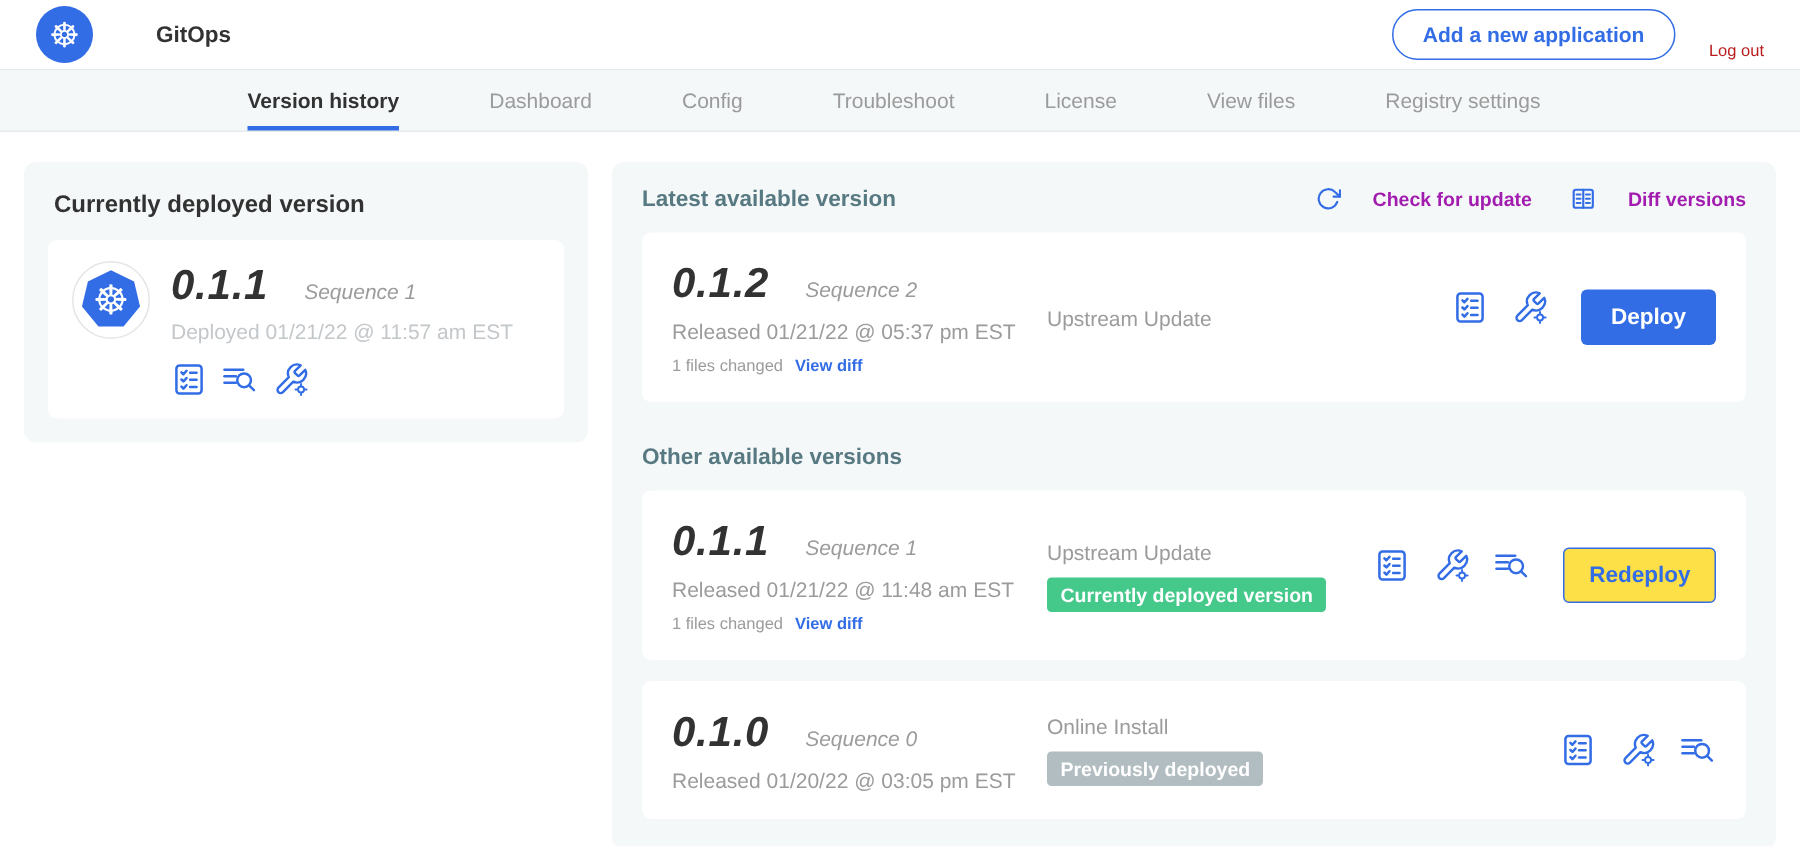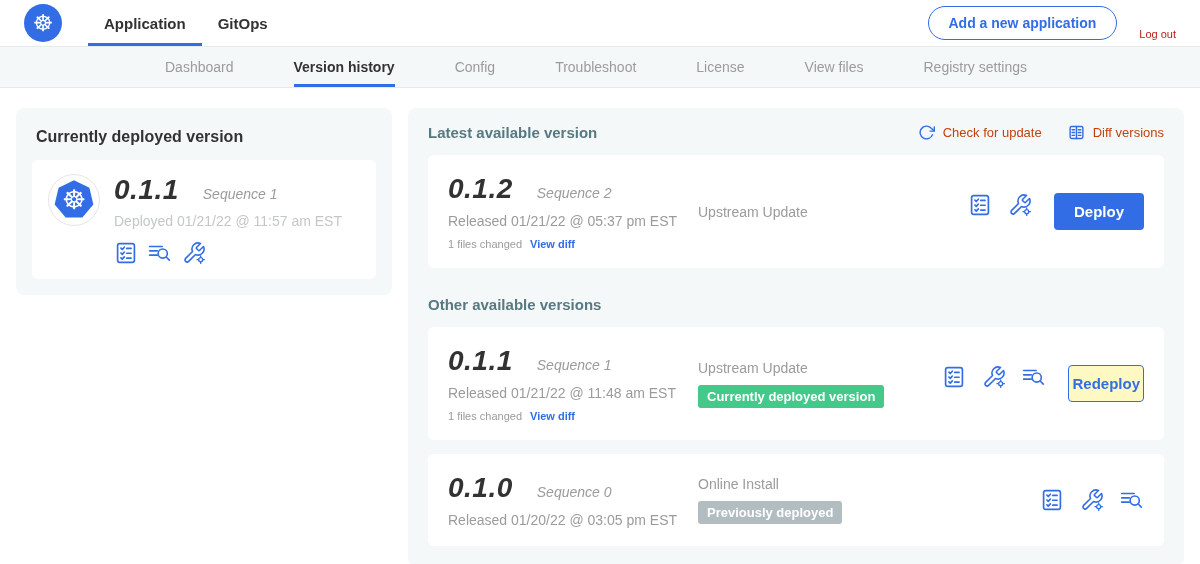--- a/index.html
+++ b/index.html
@@ -69,22 +69,22 @@
   .released-date { font-size:14px; color:#9b9b9b; margin-top:8px; }
   .icon-row { display:flex; align-items:center; gap:10px; margin-top:12px; }
   .action-icon { width:24px; height:24px; cursor:pointer; display:block; }
   .action-icon svg { width:100%; height:100%; stroke:#326de6; fill:none;
     stroke-linecap:round; stroke-linejoin:round; }
   
   .right-panel { flex:1; padding:16px 20px 20px 20px; }
   .rp-header { display:flex; align-items:center; }
   .section-title { font-size:15px; font-weight:700; color:#577981; }
   .rp-actions { margin-left:auto; display:flex; align-items:center; gap:26px; }
-  .rp-action { display:flex; align-items:center; gap:8px; color:#c2410c;
-    font-size:13px; font-weight:400; cursor:pointer; }
+  .rp-action { display:flex; align-items:center; gap:21px; color:#a21caf;
+    font-size:13px; font-weight:700; cursor:pointer; }
   .rp-action svg { width:17px; height:17px; stroke:#326de6; fill:none;
     stroke-width:2; stroke-linecap:round; stroke-linejoin:round; }
   .version-card {
     background:#fff; border-radius:6px; margin-top:14px; padding:18px 20px;
     display:flex; align-items:center;
   }
   .vc-info { width:250px; flex:0 0 auto; }
   .files-row { font-size:11px; color:#9b9b9b; margin-top:9px; display:flex; gap:8px; align-items:baseline; }
   .view-diff { color:#326de6; font-weight:700; cursor:pointer; }
   .vc-mid { display:flex; flex-direction:column; gap:9px; justify-content:center; }
@@ -93,53 +93,50 @@
     padding:4px 9px; border-radius:3px; width:fit-content; }
   .badge.green { background:#44c98b; }
   .badge.gray  { background:#b2bdc2; }
   .vc-right { margin-left:auto; display:flex; gap:16px; }
   .btn-primary {
     background:#326de6; color:#fff; border:none; border-radius:4px;
     font-size:15px; font-weight:700; padding:10px 20px; cursor:pointer;
     font-family:"Liberation Sans", sans-serif; margin-left:6px;
   }
   .btn-outline {
-    background:#fef9c3; color:#326de6; border:1px solid #326de6; border-radius:4px;
-    font-size:15px; font-weight:700; padding:9px 3px; cursor:pointer;
+    background:#fde047; color:#326de6; border:1px solid #326de6; border-radius:4px;
+    font-size:15px; font-weight:700; padding:9px 16px; cursor:pointer;
     font-family:"Liberation Sans", sans-serif; margin-left:6px;
   }
   .other-title { margin-top:28px; }
 </style>
 </head>
 <body>
 
 <div class="topnav">
   <div class="logo-circle">
       <span>☸</span>
     </div>
   <div class="topnav-tabs">
-    <div class="topnav-tab active">
-      <span>Application</span>
-    </div>
     <div class="topnav-tab">
       <span>GitOps</span>
     </div>
   </div>
   <div class="topnav-right">
     <button class="pill-btn">Add a new application</button>
     <span class="logout">Log out</span>
   </div>
 </div>
 
 <div class="subnav">
-  <div class="subnav-item">
-      <span>Dashboard</span>
-    </div>
   <div class="subnav-item active">
       <span>Version history</span>
+    </div>
+  <div class="subnav-item">
+      <span>Dashboard</span>
     </div>
   <div class="subnav-item">
       <span>Config</span>
     </div>
   <div class="subnav-item">
       <span>Troubleshoot</span>
     </div>
   <div class="subnav-item">
       <span>License</span>
     </div>

